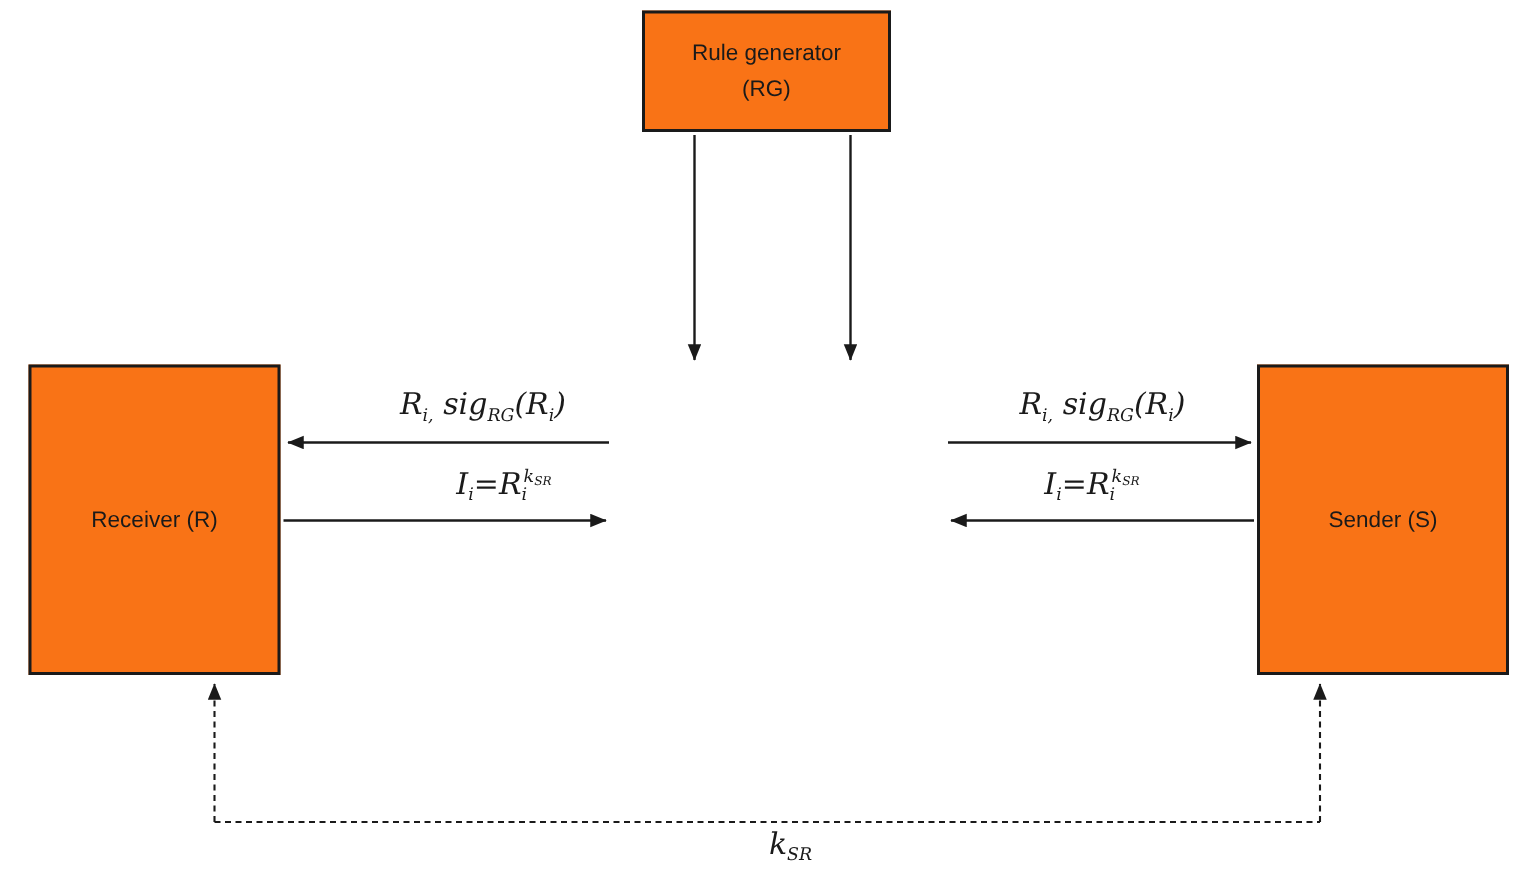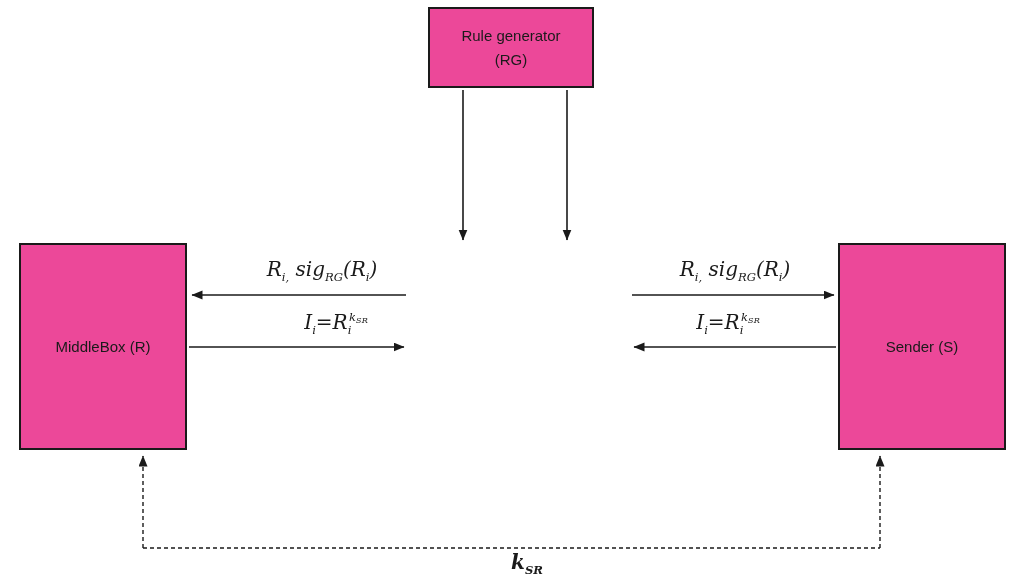--- a/index.html
+++ b/index.html
@@ -8,21 +8,21 @@
     width: 1024px;
     height: 582px;
     background: #ffffff;
     overflow: hidden;
     font-family: "Liberation Sans", sans-serif;
   }
   .wires { position: absolute; left: 0; top: 0; width: 1024px; height: 582px; }
   .box {
     position: absolute;
     border: 2px solid #1a1a1a;
-    background: #ec4899;
+    background: #f97316;
     box-sizing: border-box;
     color: #1a1a1a;
   }
   .node-label {
     font-family: "Liberation Sans", sans-serif;
     font-size: 15px;
     line-height: 1.55;
     text-align: center;
     color: #1a1a1a;
   }
@@ -84,32 +84,32 @@
 
   <div class="box rg center-flex">
     <div class="node-label">
       <div>Rule generator</div>
       <div>(RG)</div>
     </div>
   </div>
 
 
   <div class="box recv center-flex">
-    <div class="node-label">MiddleBox (R)</div>
+    <div class="node-label">Receiver (R)</div>
   </div>
 
   <div class="box sendr center-flex">
     <div class="node-label">Sender (S)</div>
   </div>
 
 
 
   <div class="edge-label math" style="left:212px; top:257px; width:220px;">R<sub>i,</sub> sig<sub>RG</sub>(R<sub>i</sub>)</div>
 
   <div class="edge-label math" style="left:246px; top:310px; width:180px;">I<sub>i</sub>=R<sub>i</sub><sup>k<sub>SR</sub></sup></div>
 
   <div class="edge-label math" style="left:625px; top:257px; width:220px;">R<sub>i,</sub> sig<sub>RG</sub>(R<sub>i</sub>)</div>
 
   <div class="edge-label math" style="left:638px; top:310px; width:180px;">I<sub>i</sub>=R<sub>i</sub><sup>k<sub>SR</sub></sup></div>
 
-  <div class="edge-label math" style="left:462px; top:550px; width:130px;font-weight:bold;">k<sub>SR</sub></div>
+  <div class="edge-label math" style="left:462px; top:550px; width:130px;">k<sub>SR</sub></div>
 
 </div>
 
 </body></html>

